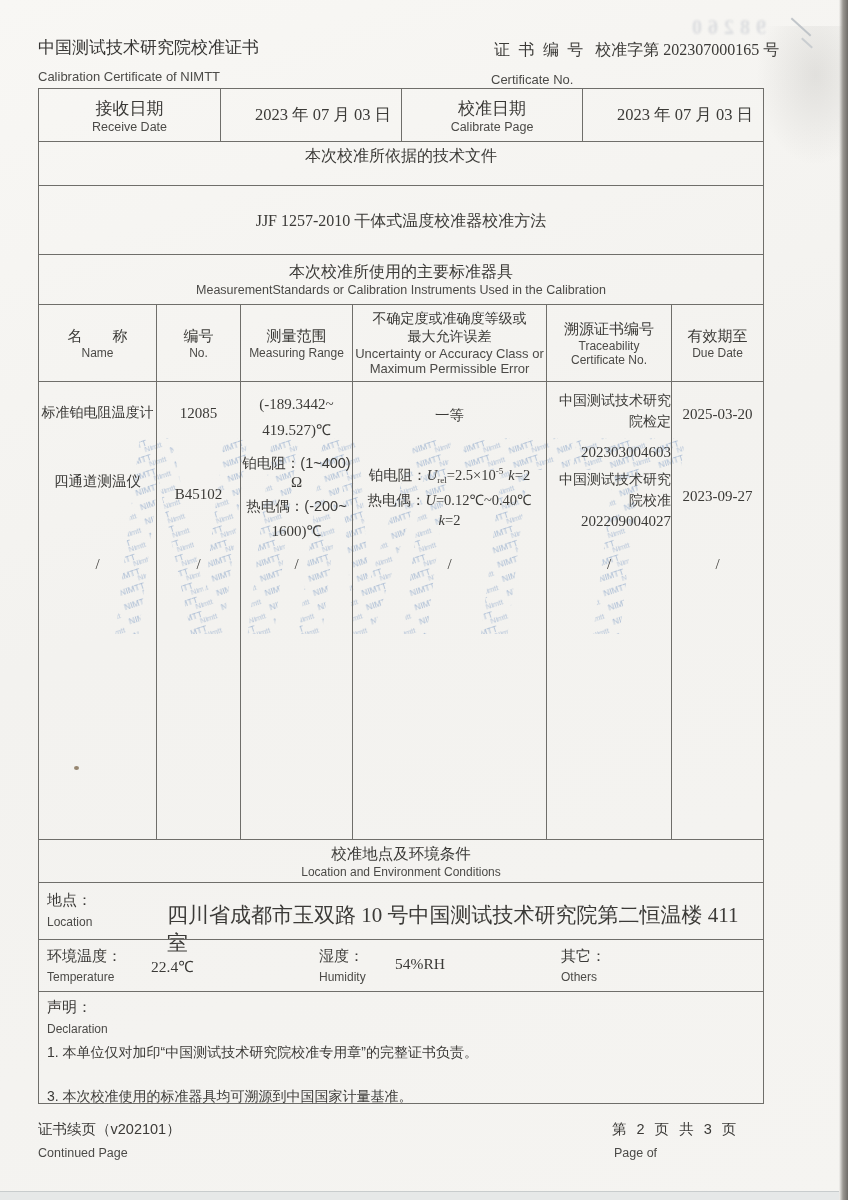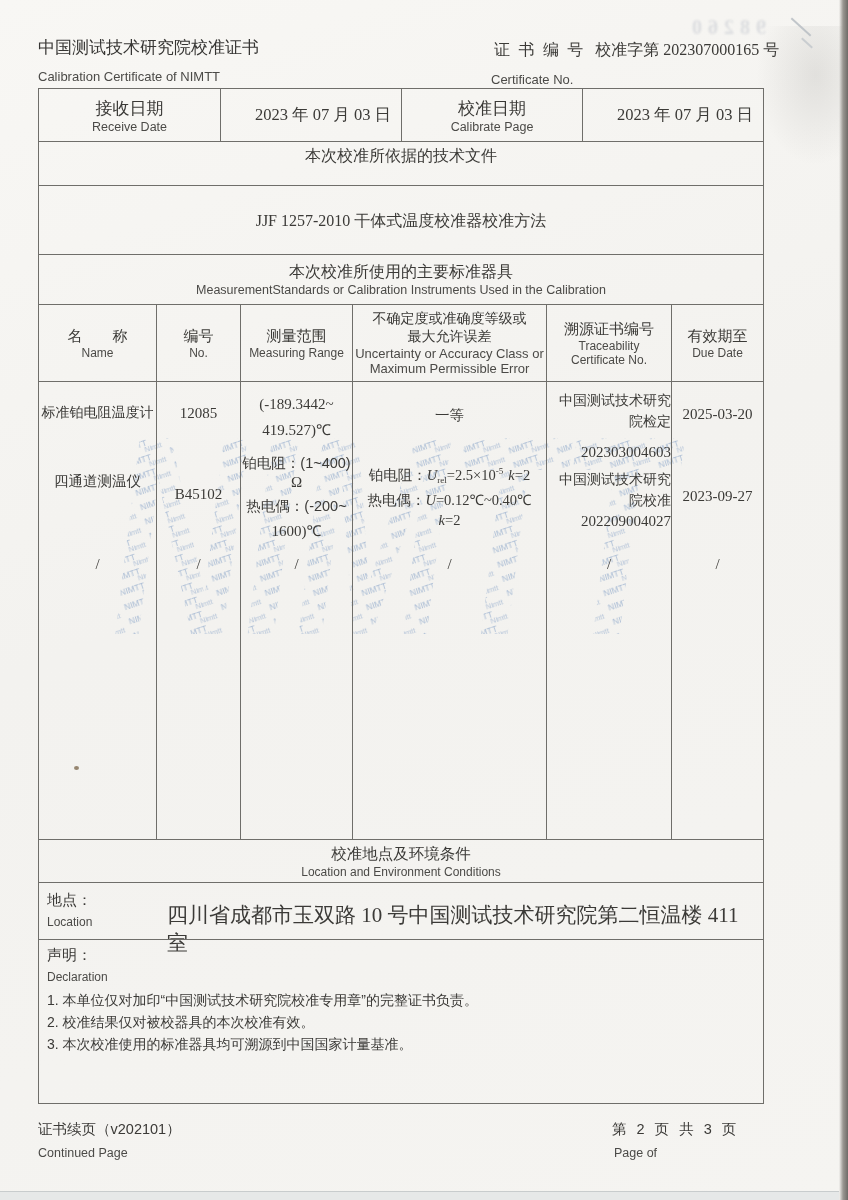--- a/index.html
+++ b/index.html
@@ -193,26 +193,35 @@
       <div class="cn15" style="font-size:15.5px;">校准地点及环境条件</div>
       <div class="en12">Location and Environment Conditions</div>
     </div>
 
     <div class="row" style="height:57px;">
       <div class="leftlab cn15" style="top:8px;">地点：</div>
       <div class="leftlab en12" style="top:32px;">Location</div>
       <div class="abs serif" style="left:106px; top:18px; font-size:21px;margin-left:22px;">四川省成都市玉双路 10 号中国测试技术研究院第二恒温楼 411 室</div>
     </div>
 
+    <div class="row" style="height:52px;">
+      <div class="leftlab cn15" style="top:7px;">环境温度：</div>
+      <div class="leftlab en12" style="top:30px;">Temperature</div>
+      <div class="abs serif" style="left:112px; top:15px; font-size:15.5px;">22.4℃</div>
+      <div class="abs cn15" style="left:280px; top:7px;">湿度：</div>
+      <div class="abs en12" style="left:280px; top:30px;">Humidity</div>
+      <div class="abs serif" style="left:356px; top:15px; font-size:15.5px;">54%RH</div>
+      <div class="abs cn15" style="left:522px; top:7px;">其它：</div>
+      <div class="abs en12" style="left:522px; top:30px;">Others</div>
+    </div>
 
     <div class="row" style="flex:1;">
       <div class="leftlab cn15" style="top:6px;">声明：</div>
       <div class="leftlab en12" style="top:30px;">Declaration</div>
       <div class="abs" style="left:8px; top:52px; font-size:14px;">1. 本单位仅对加印“中国测试技术研究院校准专用章”的完整证书负责。</div>
-      <div class="abs" style="left:8px; top:74px; font-size:14px;">2. 校准结果仅对被校器具的本次校准有效。</div>
       <div class="abs" style="left:8px; top:96px; font-size:14px;">3. 本次校准使用的标准器具均可溯源到中国国家计量基准。</div>
     </div>
   </div>
 
   <div class="abs footer-l-cn">证书续页（v202101）</div>
   <div class="abs footer-l-en">Continued Page</div>
   <div class="abs footer-r-cn">第 2 页 共 3 页</div>
   <div class="abs footer-r-en">Page of</div>
 
   <div class="abs crease"></div>

